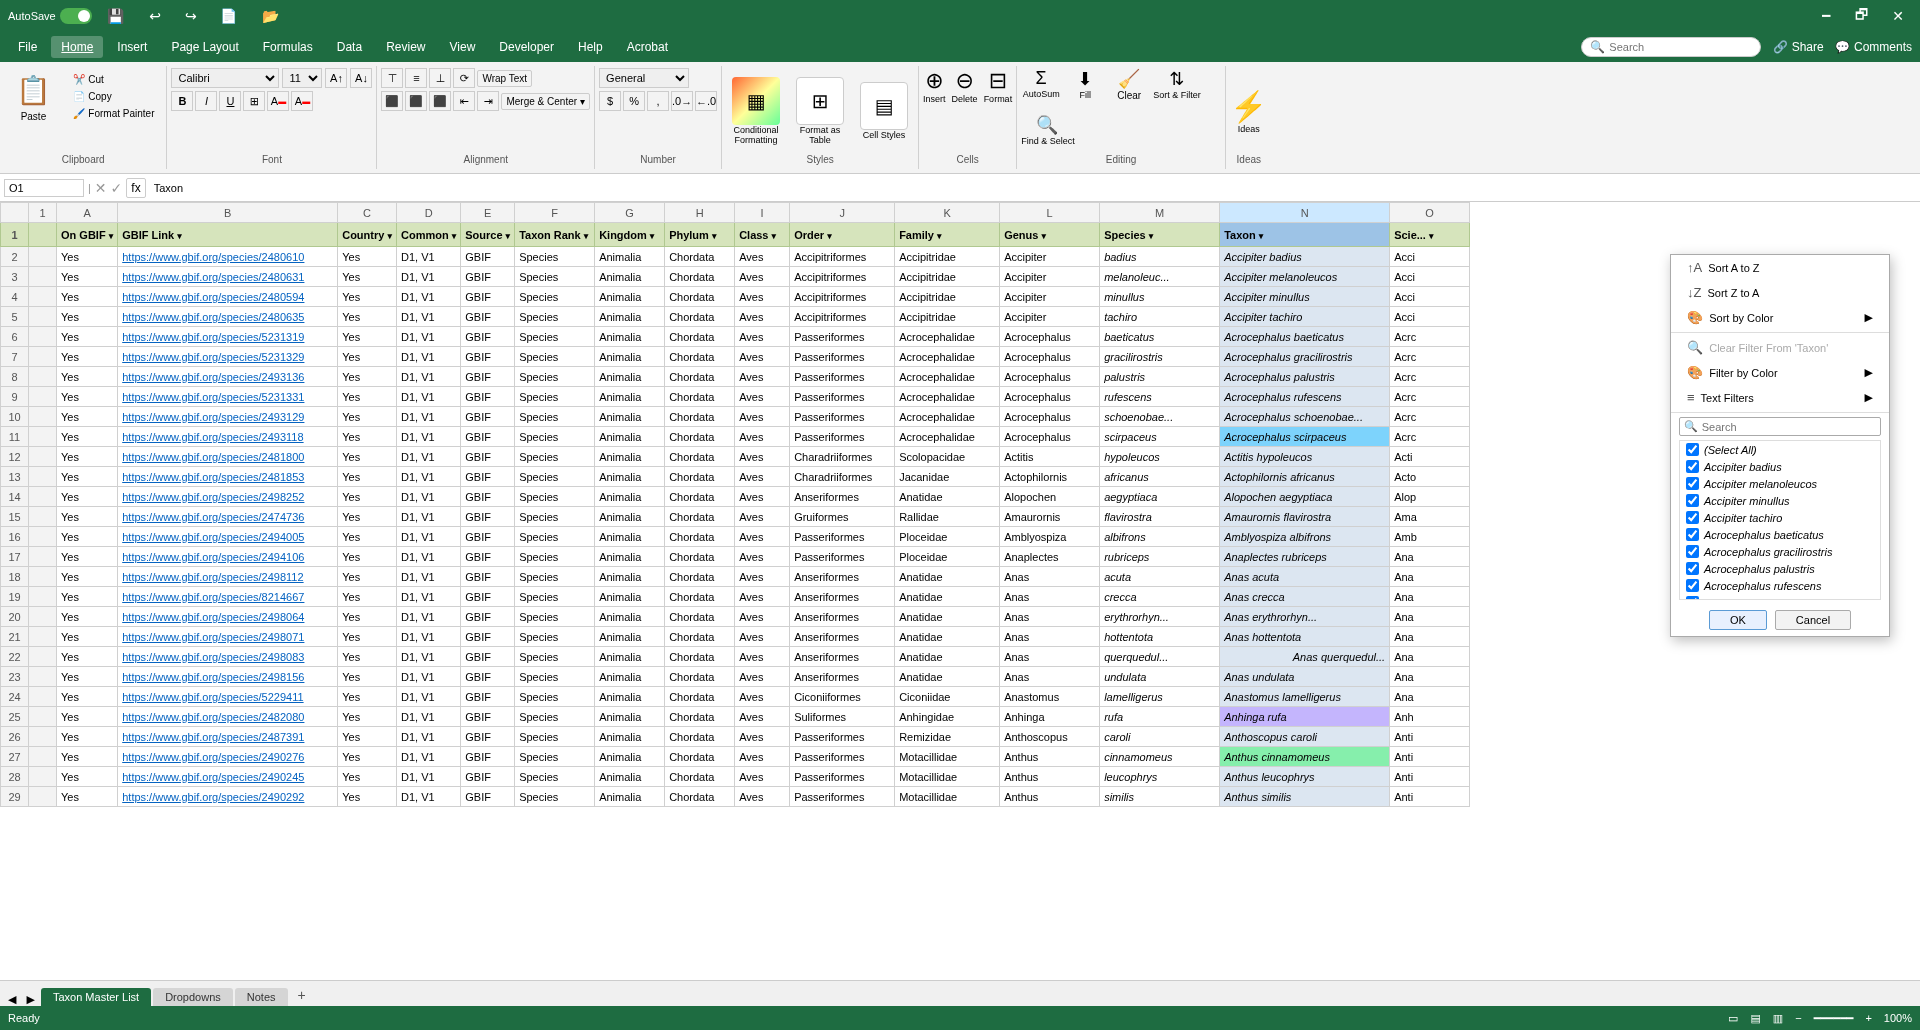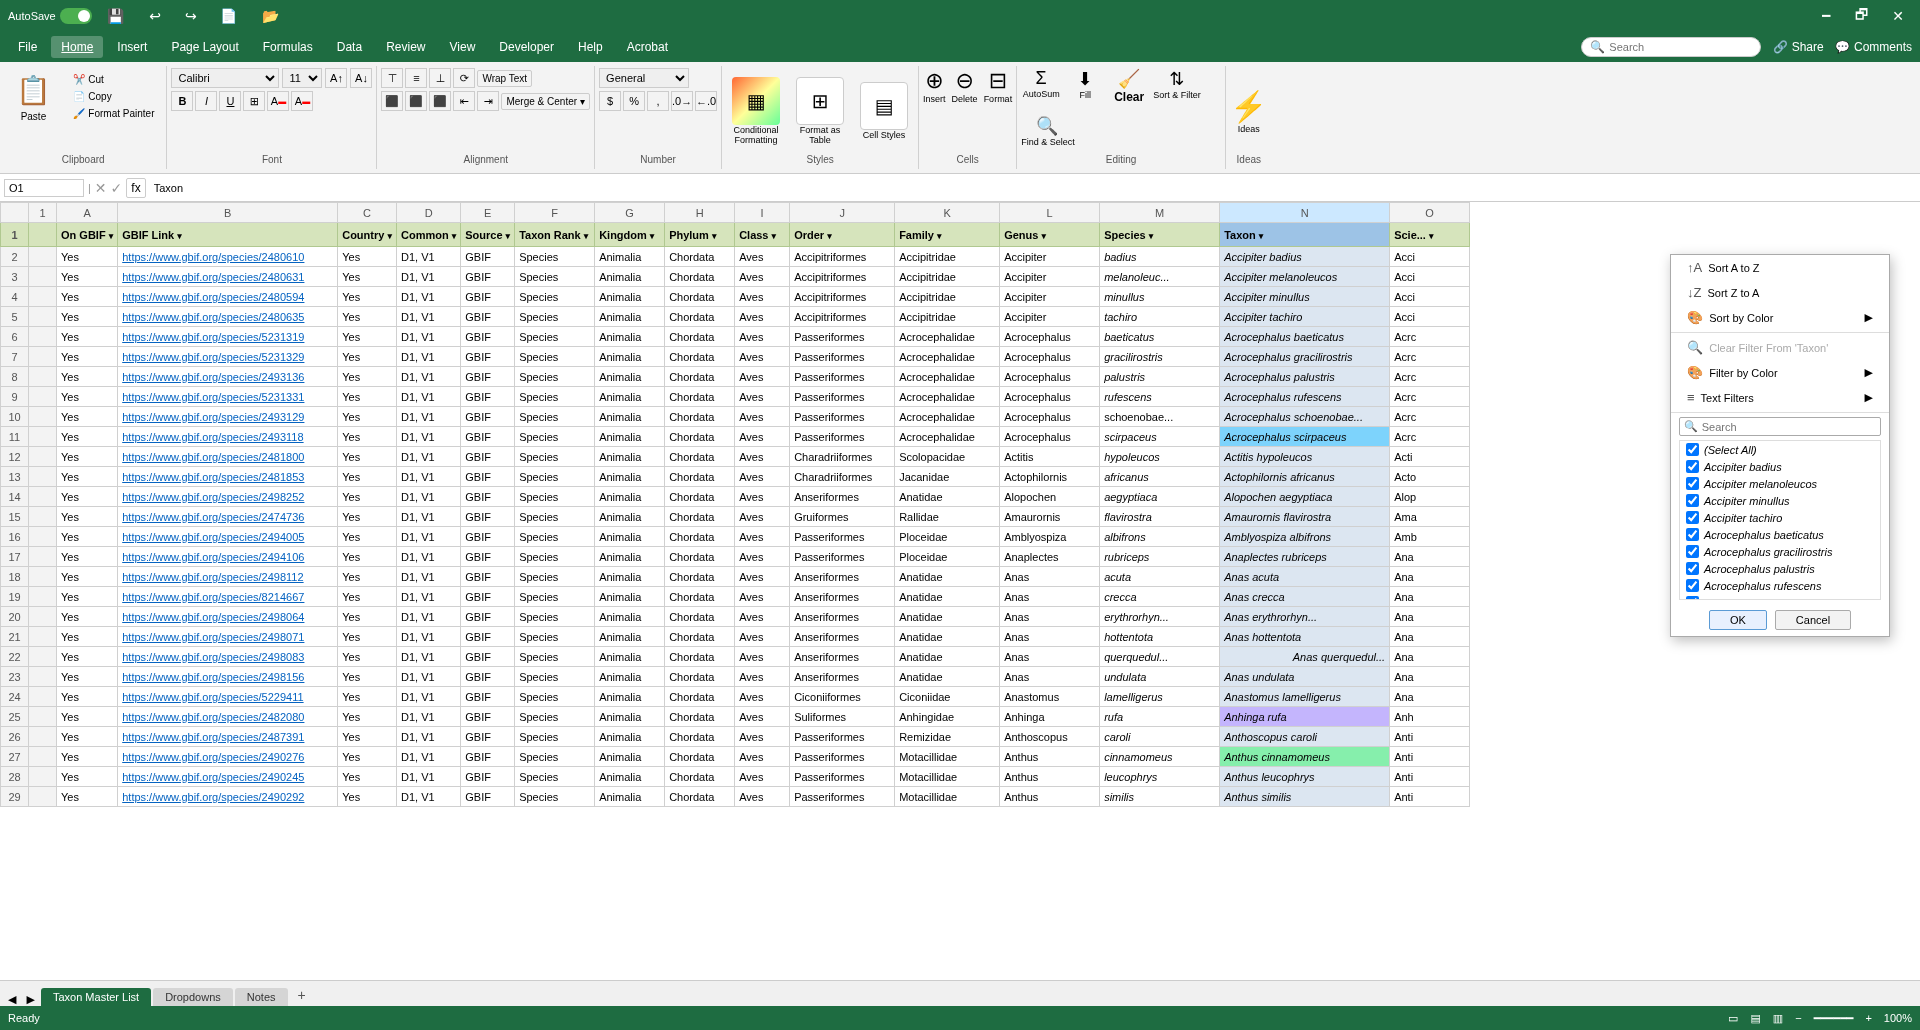--- a/index.html
+++ b/index.html
@@ -461,21 +461,21 @@
       <div style="display:flex;flex-direction:column;align-items:center;min-width:40px;">
         <div style="font-size:18px;cursor:pointer;">Σ</div>
         <span style="font-size:9px;">AutoSum</span>
       </div>
       <div style="display:flex;flex-direction:column;align-items:center;min-width:40px;">
         <div style="font-size:18px;cursor:pointer;">⬇</div>
         <span style="font-size:9px;">Fill</span>
       </div>
       <div style="display:flex;flex-direction:column;align-items:center;min-width:40px;">
         <div style="font-size:18px;cursor:pointer;">🧹</div>
-        <span style="font-size:12px;font-weight:bold;">Clear</span>
+        <span style="font-size:10px;">Clear</span>
       </div>
       <div style="display:flex;flex-direction:column;align-items:center;min-width:40px;">
         <div style="font-size:18px;cursor:pointer;">⇅</div>
         <span style="font-size:9px;">Sort &amp; Filter</span>
       </div>
       <div style="display:flex;flex-direction:column;align-items:center;min-width:40px;">
         <div style="font-size:18px;cursor:pointer;">🔍</div>
         <span style="font-size:9px;">Find &amp; Select</span>
       </div>
     </div>
@@ -736,21 +736,21 @@
             <td style="">Yes</td>
             <td style="">D1, V1</td>
             <td style="">GBIF</td>
             <td style="">Species</td>
             <td style="">Animalia</td>
             <td style="">Chordata</td>
             <td style="">Aves</td>
             <td style="">Passeriformes</td>
             <td style="">Acrocephalidae</td>
             <td style="">Acrocephalus</td>
-            <td style="margin-top:32px;">schoenobae...</td>
+            <td style="font-style:italic;margin-top:32px;">schoenobae...</td>
             <td style="font-style:italic;background:#dce6f1;">Acrocephalus schoenobae...</td>
             <td style="">Acrc</td>
           </tr>
           <tr>
             <td class="row-header">11</td>
             <td class="row-header"></td>
             <td style="">Yes</td>
             <td style=""><span style="color:#0563C1;text-decoration:underline;">https://www.gbif.org/species/2493118</span></td>
             <td style="">Yes</td>
             <td style="">D1, V1</td>

